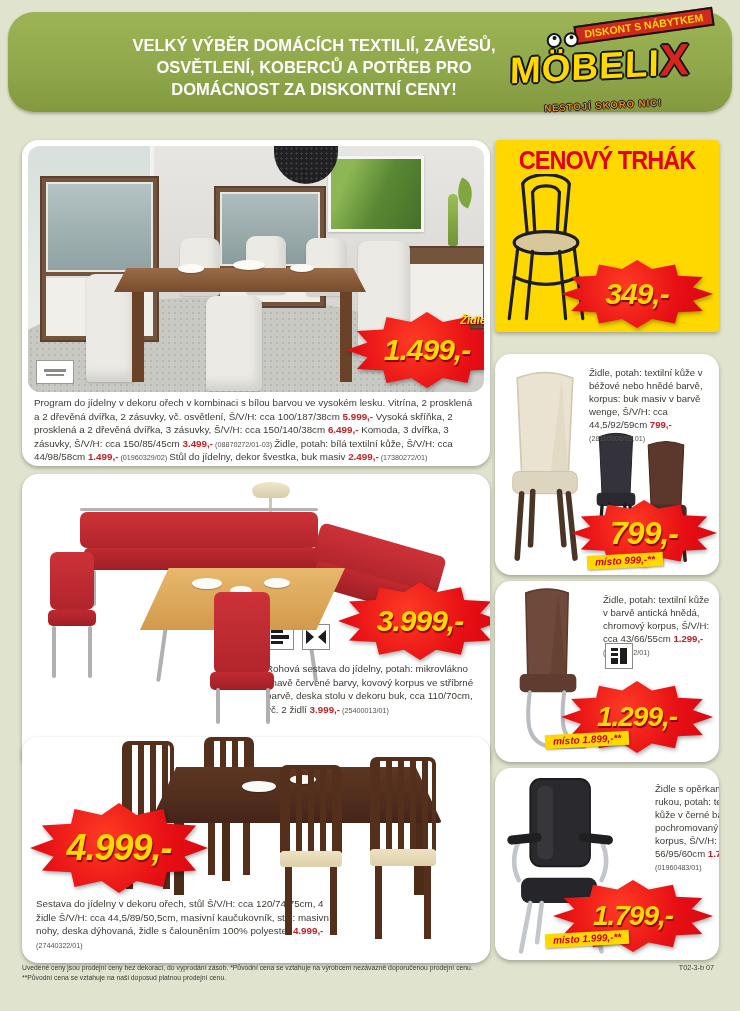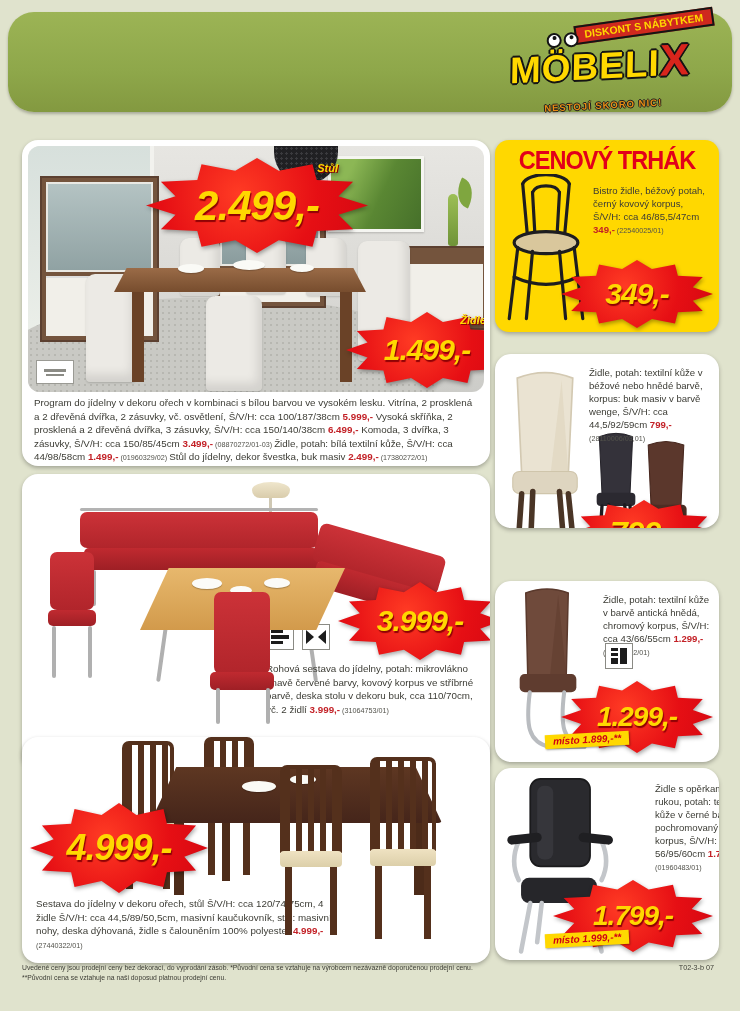--- a/index.html
+++ b/index.html
@@ -19,21 +19,21 @@
     transform:skewX(-4deg);}
   .logo-name .x{color:#d8251c;font-size:44px;}
   .eyes{position:absolute;left:40px;top:14px;display:flex;gap:2px;}
   .eye{width:11px;height:11px;background:#fff;border:2px solid #141414;border-radius:50%;position:relative;}
   .eye::after{content:"";position:absolute;left:4px;top:1px;width:4px;height:4px;background:#141414;border-radius:50%;}
   .logo-tagline{position:absolute;left:34px;bottom:2px;color:#e78c12;font-size:9.5px;font-weight:bold;letter-spacing:1px;
     text-shadow:-1px 0 #222,1px 0 #222,0 -1px #222,0 1px #222;white-space:nowrap;}
 
   
   .card{position:absolute;background:#fff;border-radius:16px;box-shadow:0 2px 4px rgba(0,0,0,.28);overflow:hidden;}
-  .card-yellow{position:absolute;background:#ffd800;border-radius:14px;box-shadow:0 2px 4px rgba(0,0,0,.28);overflow:hidden;}
+  .card-yellow{position:absolute;background:#ffd800;border-radius:4px;box-shadow:0 2px 4px rgba(0,0,0,.28);overflow:hidden;}
 
   
   .burst{position:absolute;filter:drop-shadow(1px 2px 2px rgba(0,0,0,.35));z-index:20;}
   .burst-shape{position:absolute;inset:0;background:radial-gradient(circle at 42% 38%,#ff3b24 0%,#e60f14 55%,#d40711 100%);
     clip-path:polygon(100% 50%,86.7% 59.8%,93.3% 75%,76.9% 76.9%,75% 93.3%,59.8% 86.7%,50% 100%,40.2% 86.7%,25% 93.3%,23.1% 76.9%,6.7% 75%,13.3% 59.8%,0% 50%,13.3% 40.2%,6.7% 25%,23.1% 23.1%,25% 6.7%,40.2% 13.3%,50% 0%,59.8% 13.3%,75% 6.7%,76.9% 23.1%,93.3% 25%,86.7% 40.2%);}
   .burst-text{position:absolute;inset:0;display:flex;align-items:center;justify-content:center;color:#ffd800;
     font-weight:bold;font-style:italic;text-shadow:1px 2px 1px #8f0205;letter-spacing:-1px;}
   .burst-label{position:absolute;top:4px;right:30px;color:#ffd800;font-size:11px;font-weight:bold;font-style:italic;
     text-shadow:1px 1px 0 #8f0205;z-index:2;}
   .was-tag{position:absolute;background:#ffd800;color:#d00014;font-weight:bold;font-style:italic;font-size:10px;
@@ -109,20 +109,21 @@
 
   .footer{position:absolute;left:22px;top:963px;width:620px;font-size:6.8px;color:#3c3c35;line-height:1.5;}
   .pagecode{position:absolute;right:26px;top:963px;font-size:7.2px;color:#3c3c35;}
 </style>
 </head>
 <body>
 
 <div class="page">
 
   <div class="banner">
+    <div class="headline">VELKÝ VÝBĚR DOMÁCÍCH TEXTILIÍ, ZÁVĚSŮ, OSVĚTLENÍ, KOBERCŮ A POTŘEB PRO DOMÁCNOST ZA DISKONTNÍ CENY!</div>
     <div class="logo-box">
       <div class="logo-ribbon">DISKONT S NÁBYTKEM</div>
       <div class="logo-name"><span>MÖBELI</span><span class="x">X</span></div>
       <div class="eyes">
           <span class="eye"></span>
           <span class="eye"></span>
         </div>
       <div class="logo-tagline">NESTOJÍ SKORO NIC!</div>
     </div>
   </div>
@@ -156,25 +157,20 @@
       <div class="dish" style="left:205px;top:114px;width:32px;height:10px;"></div>
       <div class="dish" style="left:262px;top:118px;width:24px;height:8px;"></div>
       <div class="wchair" style="left:58px;top:128px;width:50px;height:108px;"></div>
       <div class="wchair" style="left:178px;top:150px;width:56px;height:95px;z-index:8;"></div>
       <div class="wchair" style="left:330px;top:95px;width:52px;height:120px;"></div>
       <div class="brand-badge">
           <i></i>
           <i></i>
         </div>
 
-      <div class="burst" style="left:118px;top:12px;width:222px;height:95px;">
-        <div class="burst-shape"></div>
-        <div class="burst-label">Stůl</div>
-        <div class="burst-text" style="font-size:42px;">2.499,-</div>
-      </div>
       <div class="burst" style="left:318px;top:166px;width:162px;height:76px;">
         <div class="burst-shape"></div>
         <div class="burst-label" style="right:22px;top:2px;">Židle</div>
         <div class="burst-text" style="font-size:30px;">1.499,-</div>
       </div>
     </div>
 
     <div class="desc" style="position:absolute;left:12px;top:256px;width:446px;"><span>Program do jídelny v dekoru ořech v kombinaci s bílou barvou ve vysokém lesku. Vitrína, 2 prosklená a 2 dřevěná dvířka, 2 zásuvky, vč. osvětlení, Š/V/H: cca 100/187/38cm </span><span class="pr">5.999,-</span><span> Vysoká skříňka, 2 prosklená a 2 dřevěná dvířka, 3 zásuvky, Š/V/H: cca 150/140/38cm </span><span class="pr">6.499,-</span><span> Komoda, 3 dvířka, 3 zásuvky, Š/V/H: cca 150/85/45cm </span><span class="pr">3.499,-</span><span class="code"> (08870272/01-03) </span><span>Židle, potah: bílá textilní kůže, Š/V/H: cca 44/98/58cm </span><span class="pr">1.499,-</span><span class="code"> (01960329/02) </span><span>Stůl do jídelny, dekor švestka, buk masiv </span><span class="pr">2.499,-</span><span class="code"> (17380272/01)</span></div>
   </div>
 
@@ -225,21 +221,21 @@
       <span class="badge">
         <span class="badge-box">
             <svg width="20" height="14" viewBox="0 0 20 14">
               <polygon points="0,0 8,7 0,14" fill="#1c1c1c"></polygon>
               <polygon points="20,0 12,7 20,14" fill="#1c1c1c"></polygon>
             </svg>
           </span>
         <span class="badge-bar" style="width:22px;"></span><span class="badge-bar" style="width:18px;"></span>
       </span>
     </div>
-    <div class="desc" style="position:absolute;left:244px;top:188px;width:214px;"><span>Rohová sestava do jídelny, potah: mikrovlákno tmavě červené barvy, kovový korpus ve stříbrné barvě, deska stolu v dekoru buk, cca 110/70cm, vč. 2 židlí </span><span class="pr">3.999,-</span><span class="code"> (31064753/01)</span></div>
+    <div class="desc" style="position:absolute;left:244px;top:188px;width:214px;"><span>Rohová sestava do jídelny, potah: mikrovlákno tmavě červené barvy, kovový korpus ve stříbrné barvě, deska stolu v dekoru buk, cca 110/70cm, vč. 2 židlí </span><span class="pr">3.999,-</span><span class="code"> (25400013/01)</span></div>
   </div>
 
   <div class="card" style="left:22px;top:737px;width:468px;height:226px;">
     <div style="position:absolute;inset:0;">
       <div class="dchair" style="left:100px;top:4px;width:52px;height:150px;">
         <div class="back" style="height:72px;"></div>
           <div class="cush" style="height:14px;"></div>
         <div class="legs" style="height:60px;padding:0 4px;">
             <i></i>
             <i></i>
@@ -298,28 +294,27 @@
       </g>
       <ellipse cx="35" cy="56" rx="26" ry="9" fill="#d9c79c" stroke="#1d1d1f" stroke-width="2.6"></ellipse>
       <g fill="none" stroke="#1d1d1f" stroke-width="2.6" stroke-linecap="round">
         <path d="M12,60 L5,118"></path>
           <path d="M58,60 L65,118"></path>
         <path d="M24,63 L19,118"></path>
           <path d="M46,63 L51,118"></path>
         <path d="M9,84 Q35,96 61,84"></path>
       </g>
     </svg>
-    <div class="rdesc" style="left:98px;top:44px;width:118px;"><span>Bistro židle, béžový potah, černý kovový korpus, Š/V/H: cca 46/85,5/47cm </span><span class="pr">349,-</span><span class="code"> (22540025/01)</span></div>
     <div class="burst" style="left:66px;top:120px;width:152px;height:68px;">
       <div class="burst-shape"></div>
       <div class="burst-text" style="font-size:30px;">349,-</div>
     </div>
   </div>
 
-  <div class="card" style="left:495px;top:354px;width:224px;height:174px;">
+  <div class="card" style="left:495px;top:354px;width:224px;height:221px;">
     <svg style="position:absolute;left:0px;top:8px;" width="100" height="210" viewBox="0 0 90 180">
       <path d="M20,10 Q45,0 70,10 L66,96 L24,96 Z" fill="#eae3d2" stroke="#d3c9b2" stroke-width="1.5"></path>
       <path d="M60,12 L66,96 L50,96 Z" fill="#ddd3bd" opacity="0.6"></path>
       <rect x="16" y="94" width="58" height="20" rx="6" fill="#ded5c0" stroke="#cfc5ab" stroke-width="1"></rect>
       <g stroke="#4a3526" stroke-width="5" stroke-linecap="round">
         <path d="M24,114 L20,172"></path>
           <path d="M66,114 L72,172"></path>
           <path d="M34,112 L32,160"></path>
           <path d="M58,112 L62,160"></path>
       </g>

